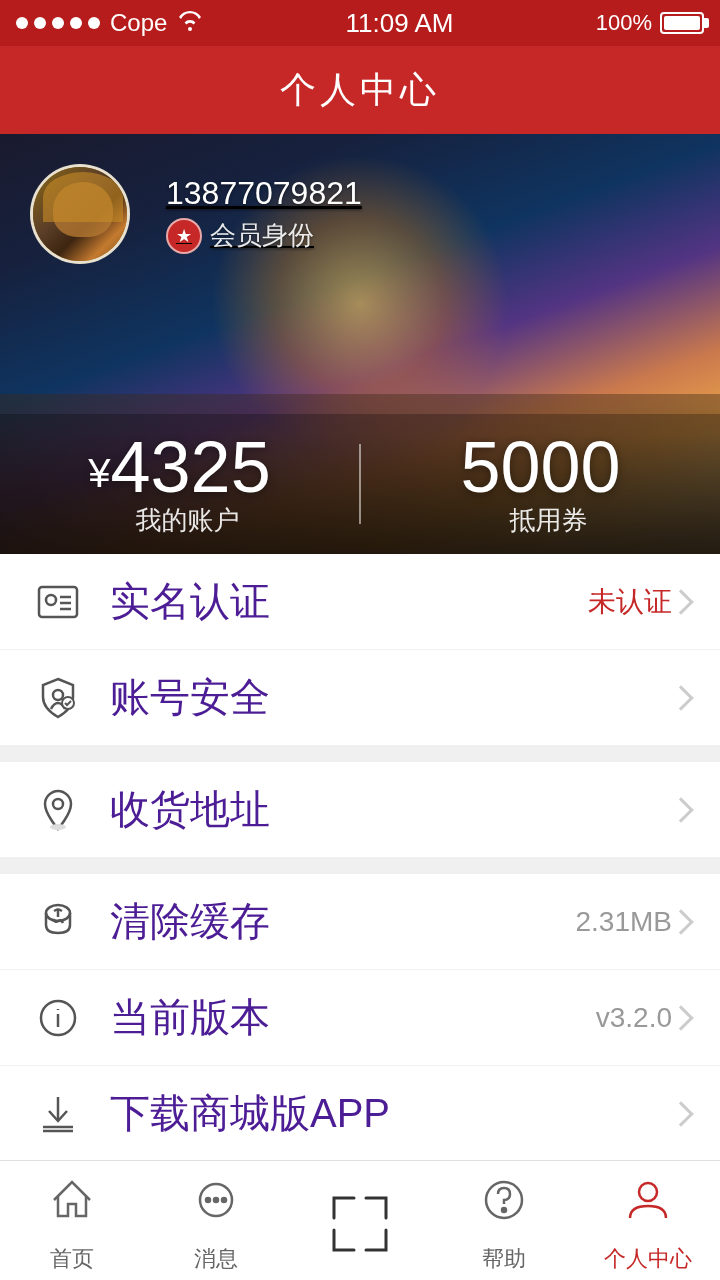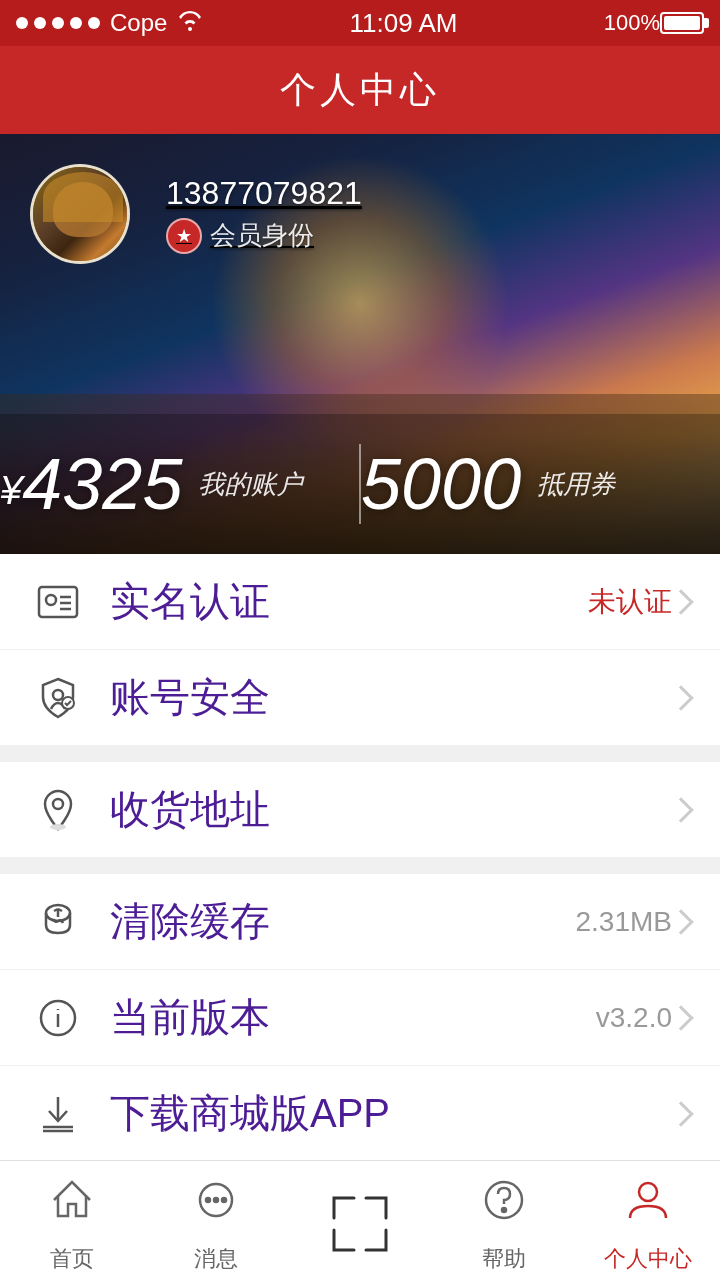--- a/index.html
+++ b/index.html
@@ -32,21 +32,21 @@
       display: flex; gap: 6px;
     }
     .dot {
       width: 12px; height: 12px;
       background: white;
       border-radius: 50%;
     }
     .status-carrier { font-size: 24px; font-weight: 500; }
     .wifi-icon { font-size: 22px; }
     .status-center { font-size: 26px; font-weight: 500; }
-    .status-right { display: flex; align-items: center; font-size: 22px; }
+    .status-right { display: flex; align-items: center; gap: 8px; font-size: 22px; }
     .battery-box {
       display: flex; align-items: center; gap: 4px;
     }
     .battery {
       width: 44px; height: 22px;
       border: 2px solid white;
       border-radius: 4px;
       position: relative;
       display: flex; align-items: center; padding: 2px;
     }
@@ -212,24 +212,23 @@
       height: 140px;
       display: flex;
       align-items: center;
       justify-content: center;
       z-index: 10;
       background: rgba(0,0,0,0.25);
     }
     .stat-block {
       flex: 1;
       display: flex;
-      flex-direction: row;
+      flex-direction: column;
       align-items: center;
       gap: 0;
-      font-style: italic;
     }
     .stat-value {
       font-size: 72px;
       font-weight: 300;
       color: white;
       line-height: 1;
       text-shadow: 0 2px 8px rgba(0,0,0,0.4);
     }
     .stat-value .currency {
       font-size: 40px;

